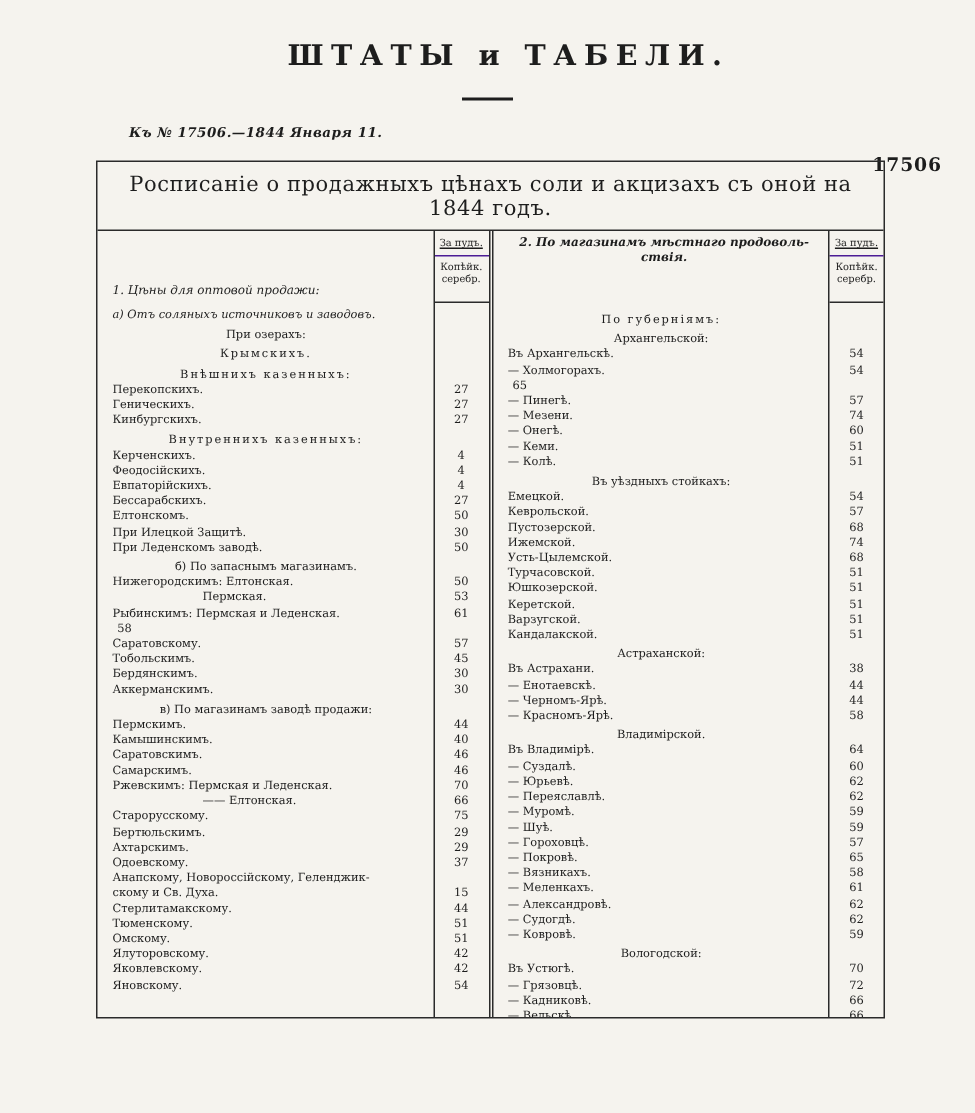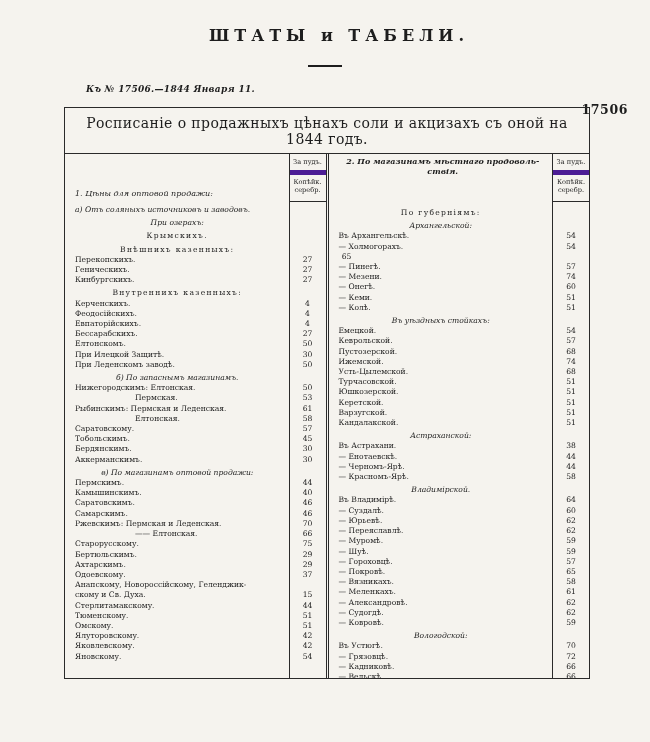--- a/index.html
+++ b/index.html
@@ -9,21 +9,21 @@
     font-family:"DejaVu Serif", serif;
     color:#1d1d1d;
     position:relative;
     overflow:hidden;
   }
   .page { position:absolute; inset:0; }
 
   .masthead {
     position:absolute; top:26px; left:0; right:0;
     text-align:center;
-    font-size:16px; font-weight:bold; letter-spacing:5px;padding-left:28px;
+    font-size:19px; font-weight:bold; letter-spacing:5px;padding-left:28px;
   }
   .masthead-rule {
     position:absolute; top:65px; left:50%; transform:translateX(-50%);
     width:34px; height:2px; background:#1d1d1d;
   }
   .ref {
     position:absolute; top:84px; left:86px;
     font-style:italic; font-weight:bold; font-size:9px; letter-spacing:0.3px;
   }
   .doc-number {
@@ -59,35 +59,35 @@
     font-style:italic; font-size:8px; line-height:10px;
     min-width:0;
   }
   .band-text.centered { justify-content:flex-start; text-align:center; font-weight:bold; }
   .band-val {
     width:36px; flex:none; box-sizing:border-box;
     display:flex; flex-direction:column;
     font-size:6.6px; line-height:8.5px; text-align:center;
     border-bottom:1px solid #2a2a2a;
   }
-  .band-val .u-top { border-bottom:5px solid #4c1d95; padding:4px 1px 3px; }
+  .band-val .u-top { border-bottom:1px solid #4c1d95; padding:4px 1px 3px;text-decoration:underline; }
   .band-val .u-mid { padding-top:3px; }
   .band-val .u-bot { padding-bottom:2px; }
 
   .rows { flex:1; padding-top:3px; overflow:hidden; }
   .row { display:flex; font-size:7.6px; line-height:10.2px; }
   .row .lbl {
     flex:1; min-width:0;
     padding-left:10px; padding-right:4px;
     white-space:pre-line;
   }
   .row .val { width:36px; flex:none; text-align:center; }
   .row.lead .lbl { font-style:italic; }
   .row.sec-it, .row.sec-sp { margin-top:3px;justify-content:flex-end; }
-  .row.sec-it .lbl { text-align:center; font-style:italic; padding-left:4px; }
+  .row.sec-it .lbl { text-align:center; padding-left:4px; }
   .row.sec-sp .lbl { text-align:center; letter-spacing:1.3px; padding-left:4px; }
   .row.indent2 .lbl { padding-left:70px; }
   .row.wrap { align-items:flex-end; }
 </style>
 </head>
 <body>
 
 <div class="page">
 
   <div class="masthead">ШТАТЫ и ТАБЕЛИ.</div>
@@ -181,41 +181,40 @@
             </div>
             <div class="row indent2">
               <div class="lbl">Пермская.</div>
               <div class="val">53</div>
             </div>
             <div class="row item">
               <div class="lbl">Рыбинскимъ: Пермская и Леденская.</div>
               <div class="val">61</div>
             </div>
             <div class="row indent2">
-              <div class="lbl">Елтонская.</div>
               <div class="val">58</div>
             </div>
             <div class="row item">
               <div class="lbl">Саратовскому.</div>
               <div class="val">57</div>
             </div>
             <div class="row item">
               <div class="lbl">Тобольскимъ.</div>
               <div class="val">45</div>
             </div>
             <div class="row item">
               <div class="lbl">Бердянскимъ.</div>
               <div class="val">30</div>
             </div>
             <div class="row item">
               <div class="lbl">Аккерманскимъ.</div>
               <div class="val">30</div>
             </div>
             <div class="row sec-it">
-              <div class="lbl">в) По магазинамъ оптовой продажи:</div>
+              <div class="lbl">в) По магазинамъ заводѣ продажи:</div>
               <div class="val"></div>
             </div>
             <div class="row item">
               <div class="lbl">Пермскимъ.</div>
               <div class="val">44</div>
             </div>
             <div class="row item">
               <div class="lbl">Камышинскимъ.</div>
               <div class="val">40</div>
             </div>

